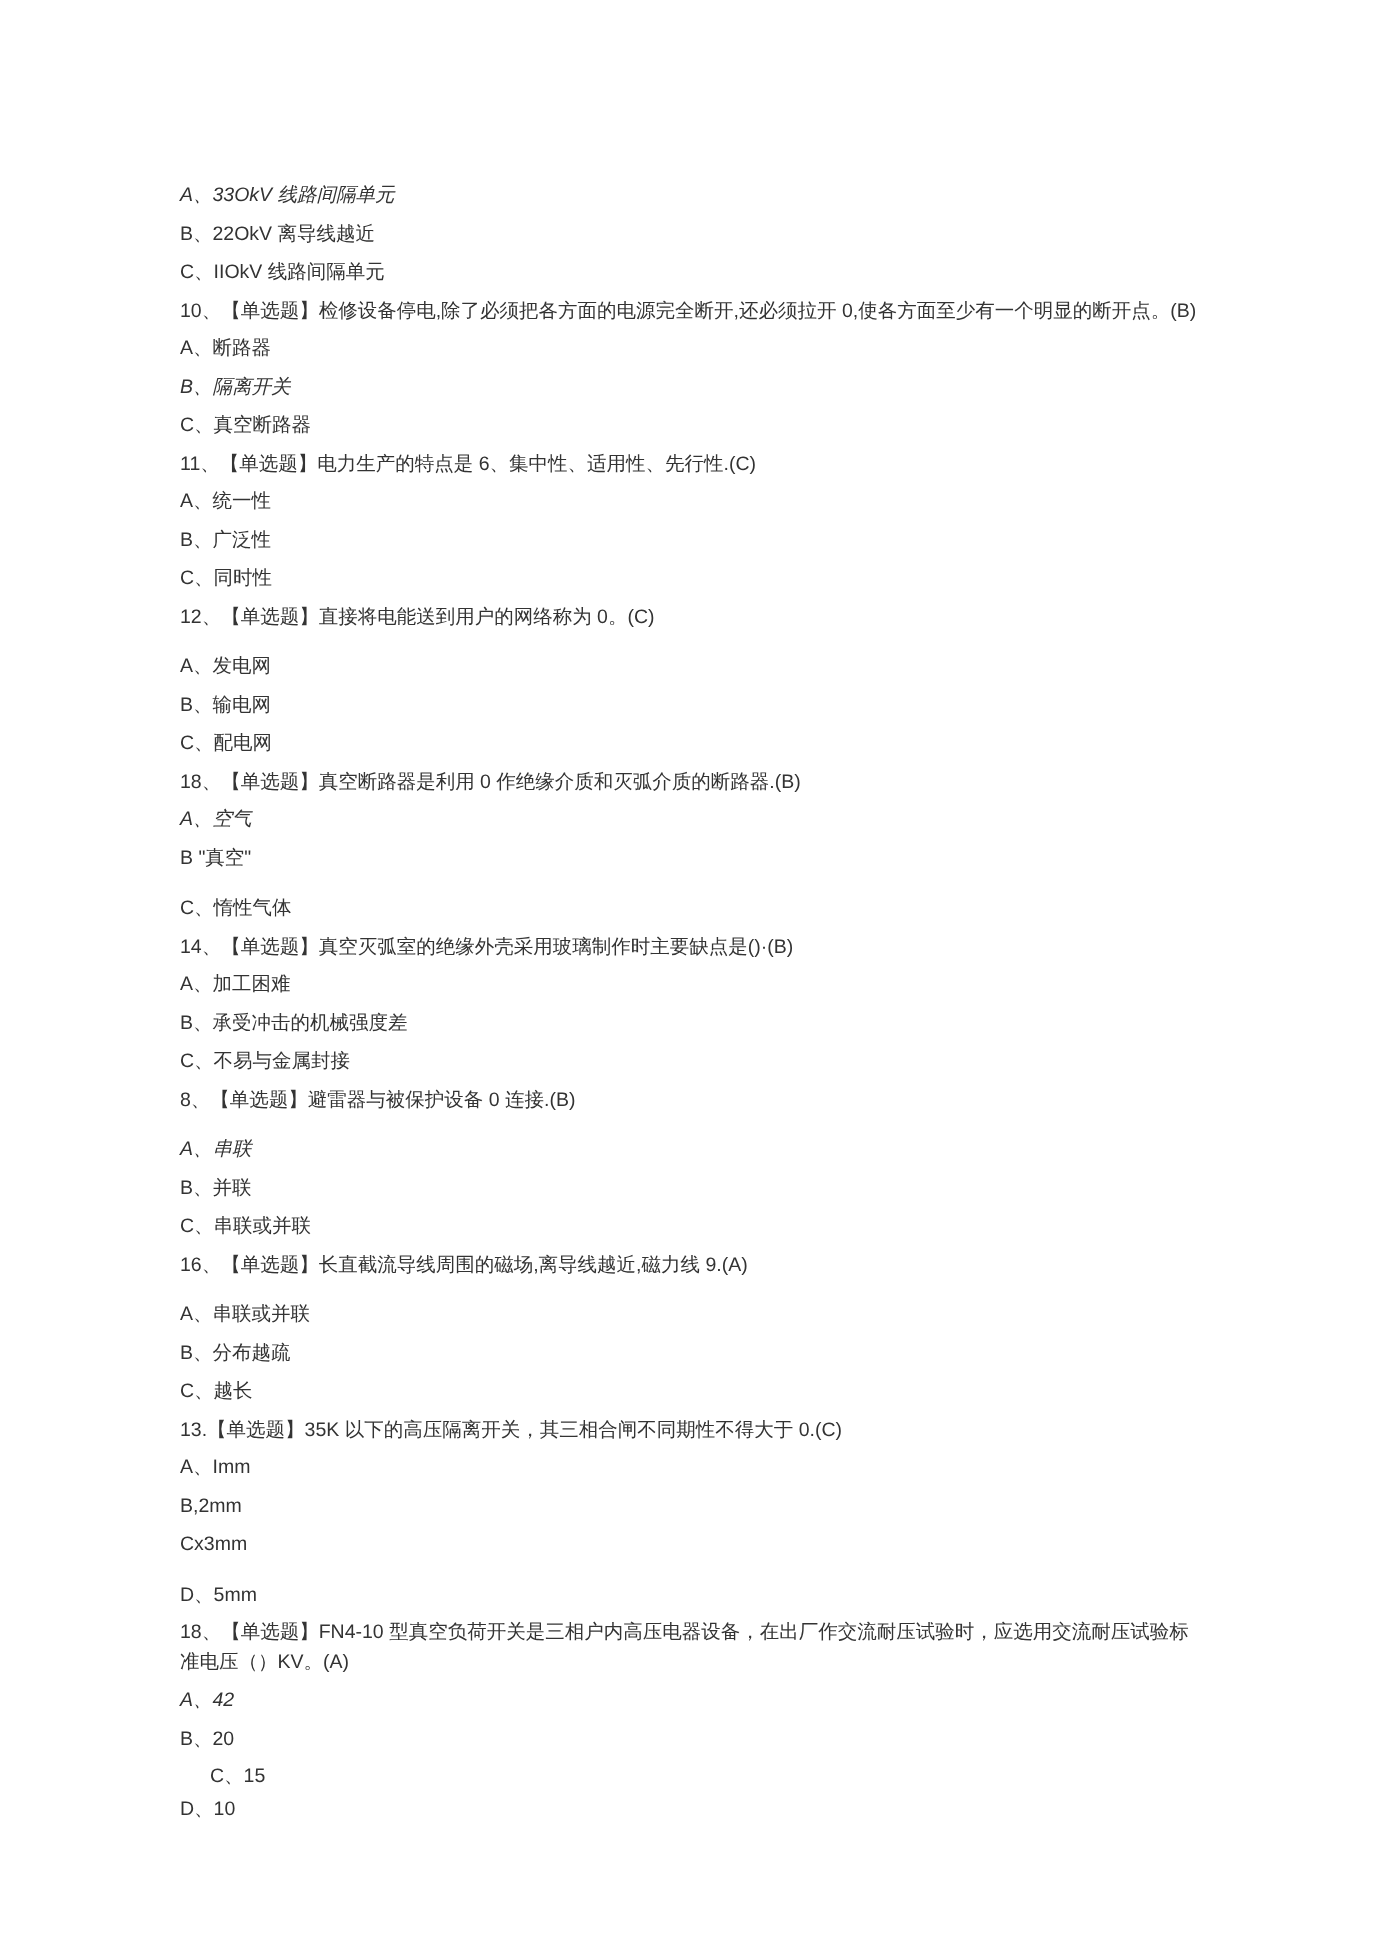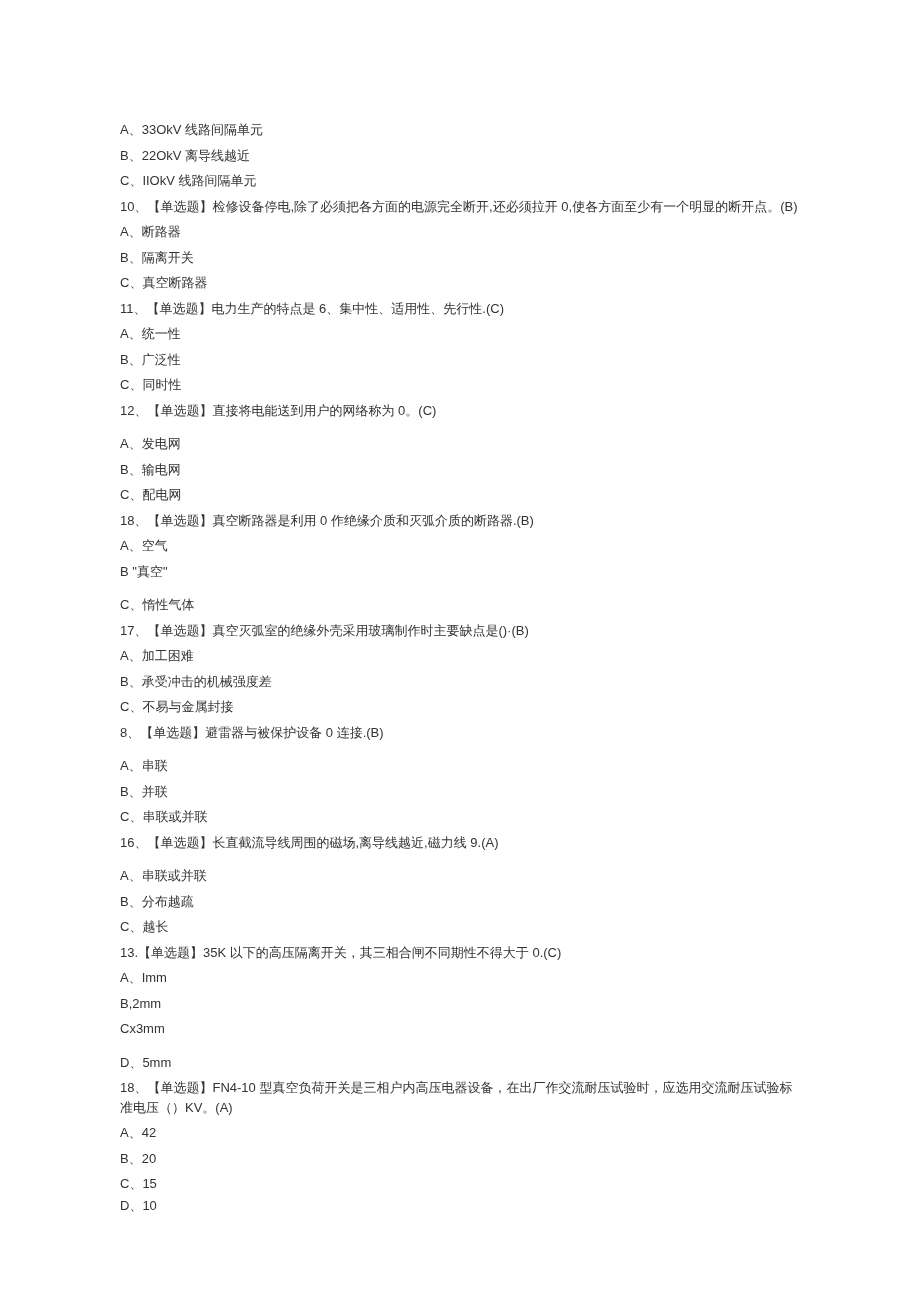--- a/index.html
+++ b/index.html
@@ -10,27 +10,29 @@
     color: #333333;
     line-height: 1.5;
     padding: 120px 120px 80px 120px;
     width: 920px;
   }
   .line {
     margin-bottom: 6px;
     white-space: normal;
   }
   .ital {
+    font-style: italic;
     text-align: center;
   }
   .gap {
     margin-bottom: 14px;
   }
   .tight {
     margin-bottom: 2px;
+    margin-left: 20px;
   }
 </style>
 </head>
 <body>
 
 <div class="line"><span class="ital">A、33OkV 线路间隔单元</span></div>
 <div class="line">B、22OkV 离导线越近</div>
 <div class="line">C、IIOkV 线路间隔单元</div>
 
 <div class="line">10、【单选题】检修设备停电,除了必须把各方面的电源完全断开,还必须拉开 0,使各方面至少有一个明显的断开点。(B)</div>
@@ -46,21 +48,21 @@
 <div class="line gap">12、【单选题】直接将电能送到用户的网络称为 0。(C)</div>
 <div class="line">A、发电网</div>
 <div class="line">B、输电网</div>
 <div class="line">C、配电网</div>
 
 <div class="line">18、【单选题】真空断路器是利用 0 作绝缘介质和灭弧介质的断路器.(B)</div>
 <div class="line"><span class="ital">A、空气</span></div>
 <div class="line gap">B "真空"</div>
 <div class="line">C、惰性气体</div>
 
-<div class="line">17、【单选题】真空灭弧室的绝缘外壳采用玻璃制作时主要缺点是()·(B)</div>
+<div class="line">14、【单选题】真空灭弧室的绝缘外壳采用玻璃制作时主要缺点是()·(B)</div>
 <div class="line">A、加工困难</div>
 <div class="line">B、承受冲击的机械强度差</div>
 <div class="line">C、不易与金属封接</div>
 
 <div class="line gap">8、【单选题】避雷器与被保护设备 0 连接.(B)</div>
 <div class="line"><span class="ital">A、串联</span></div>
 <div class="line">B、并联</div>
 <div class="line">C、串联或并联</div>
 
 <div class="line gap">16、【单选题】长直截流导线周围的磁场,离导线越近,磁力线 9.(A)</div>

